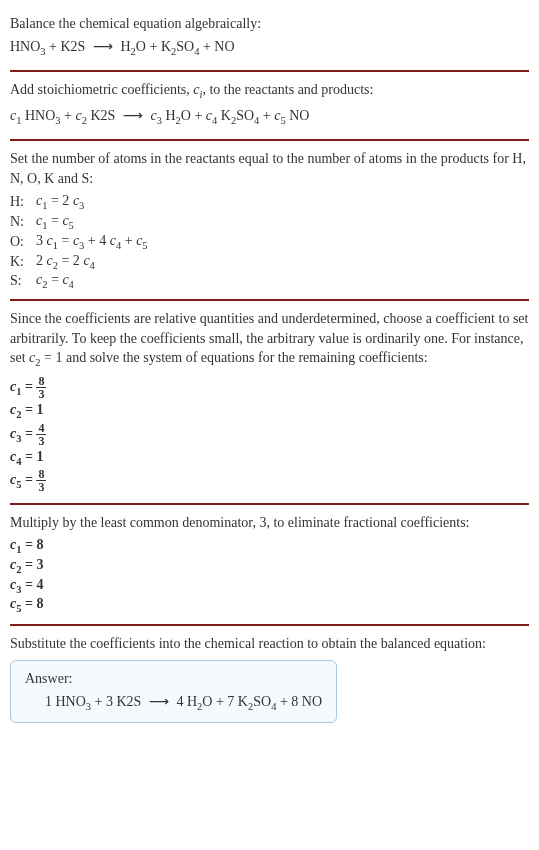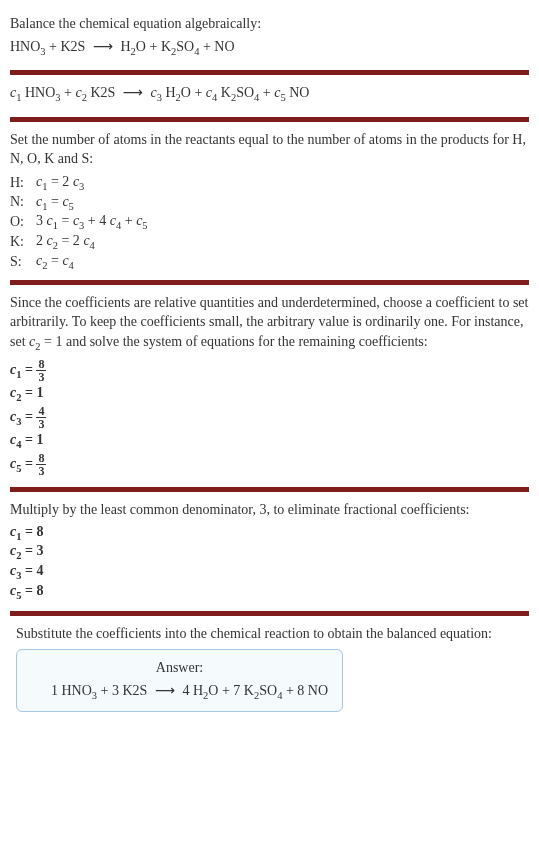--- a/index.html
+++ b/index.html
@@ -10,25 +10,24 @@
     body {
       font-family: Georgia, 'Times New Roman', serif;
       font-size: 14px;
       color: #333;
       width: 539px;
       background: #fff;
       padding: 6px 10px;
     }
     .section {
       padding: 8px 0;
-      border-bottom: 5px solid #7f1d1d;
+      border-bottom: 2px solid #7f1d1d;
     }
     .section:last-of-type {
       border-bottom: none;
-      margin-left: 6px;
     }
     .line {
       margin-bottom: 3px;
       line-height: 1.4;
     }
     .equation-table {
       margin-top: 4px;
       border-collapse: collapse;
     }
     .equation-table td {
@@ -62,21 +61,20 @@
       padding: 0 2px;
     }
     .answer-box {
       border: 1px solid #a7c7e7;
       background: #f5fafd;
       border-radius: 6px;
       padding: 10px 14px;
       margin-top: 6px;
       width: fit-content;
       max-width: 380px;
-      text-align: center;
     }
     .answer-label {
       margin-bottom: 6px;
     }
     .answer-eq {
       padding-left: 20px;
     }
     sub {
       font-size: 0.75em;
     }
@@ -93,20 +91,23 @@
 <div class="section">
   <div class="line">Balance the chemical equation algebraically:</div>
   <div class="line">
     <span><span>HNO</span><sub>3</sub></span><span> + </span><span>K2S</span>
     <span class="arrow">⟶</span>
     <span><span>H</span><sub>2</sub><span>O</span></span><span> + </span><span><span>K</span><sub>2</sub><span>SO</span><sub>4</sub></span><span> + </span><span>NO</span>
   </div>
 </div>
 
 <div class="section">
+  <div class="line">
+    <span>Add stoichiometric coefficients, </span><span class="ital">c</span><sub><span class="ital">i</span></sub><span>, to the reactants and products:</span>
+  </div>
   <div class="line">
     <span class="ital">c</span><sub>1</sub><span> HNO</span><sub>3</sub>
     + <span class="ital">c</span><sub>2</sub><span> K2S</span>
     <span class="arrow">⟶</span>
     <span class="ital">c</span><sub>3</sub><span> H</span><sub>2</sub><span>O</span>
     + <span class="ital">c</span><sub>4</sub><span> K</span><sub>2</sub><span>SO</span><sub>4</sub>
     + <span class="ital">c</span><sub>5</sub><span> NO</span>
   </div>
 </div>
 

